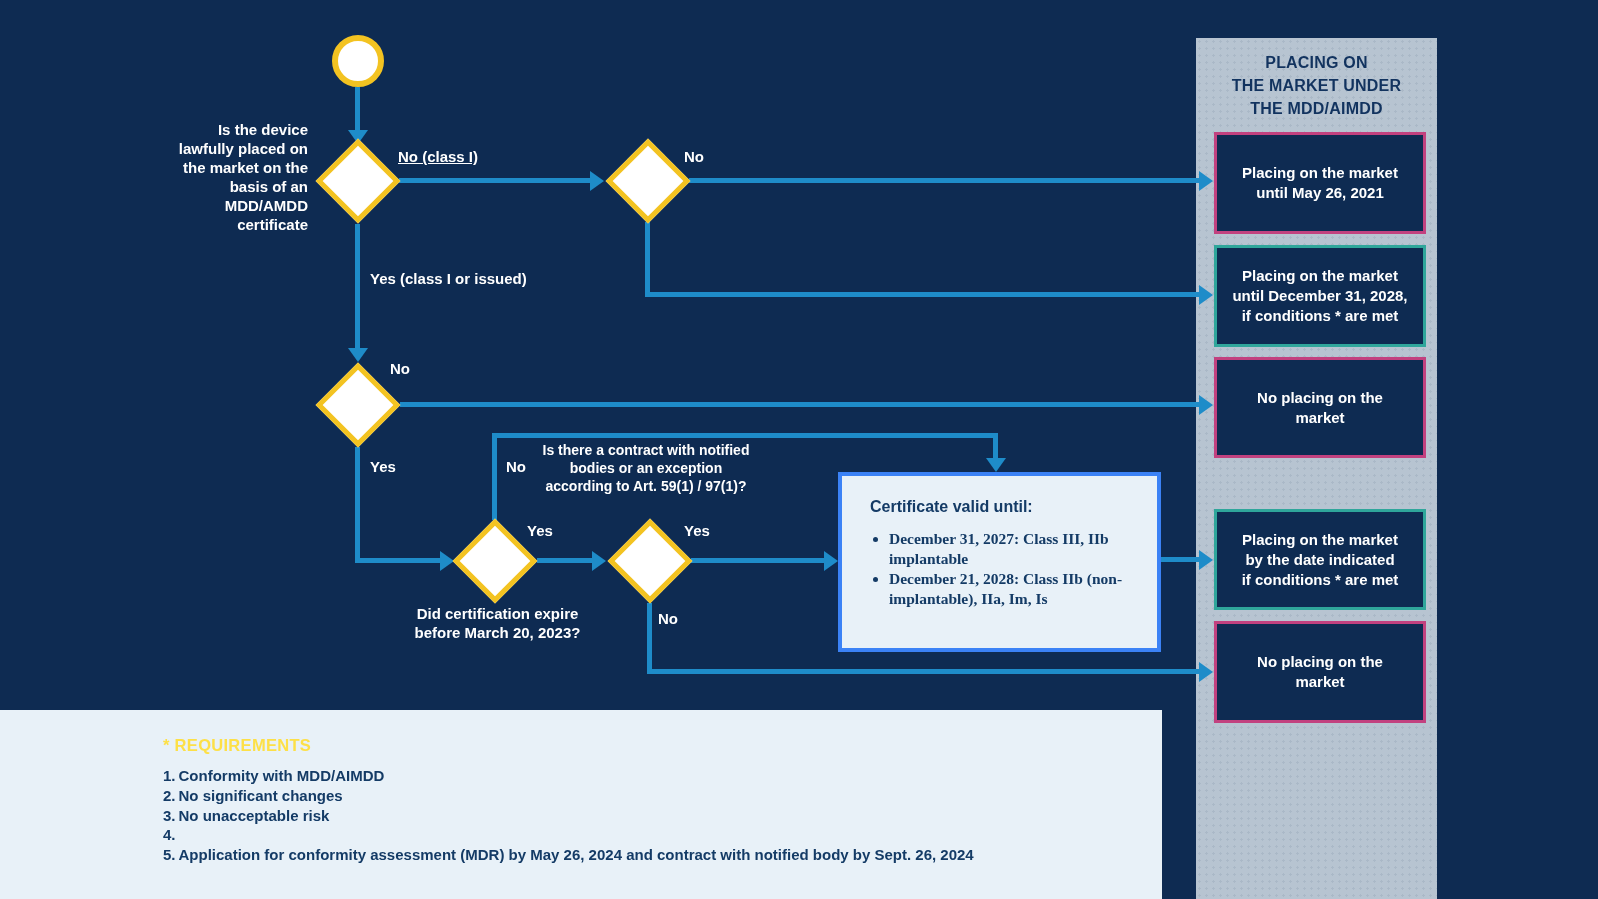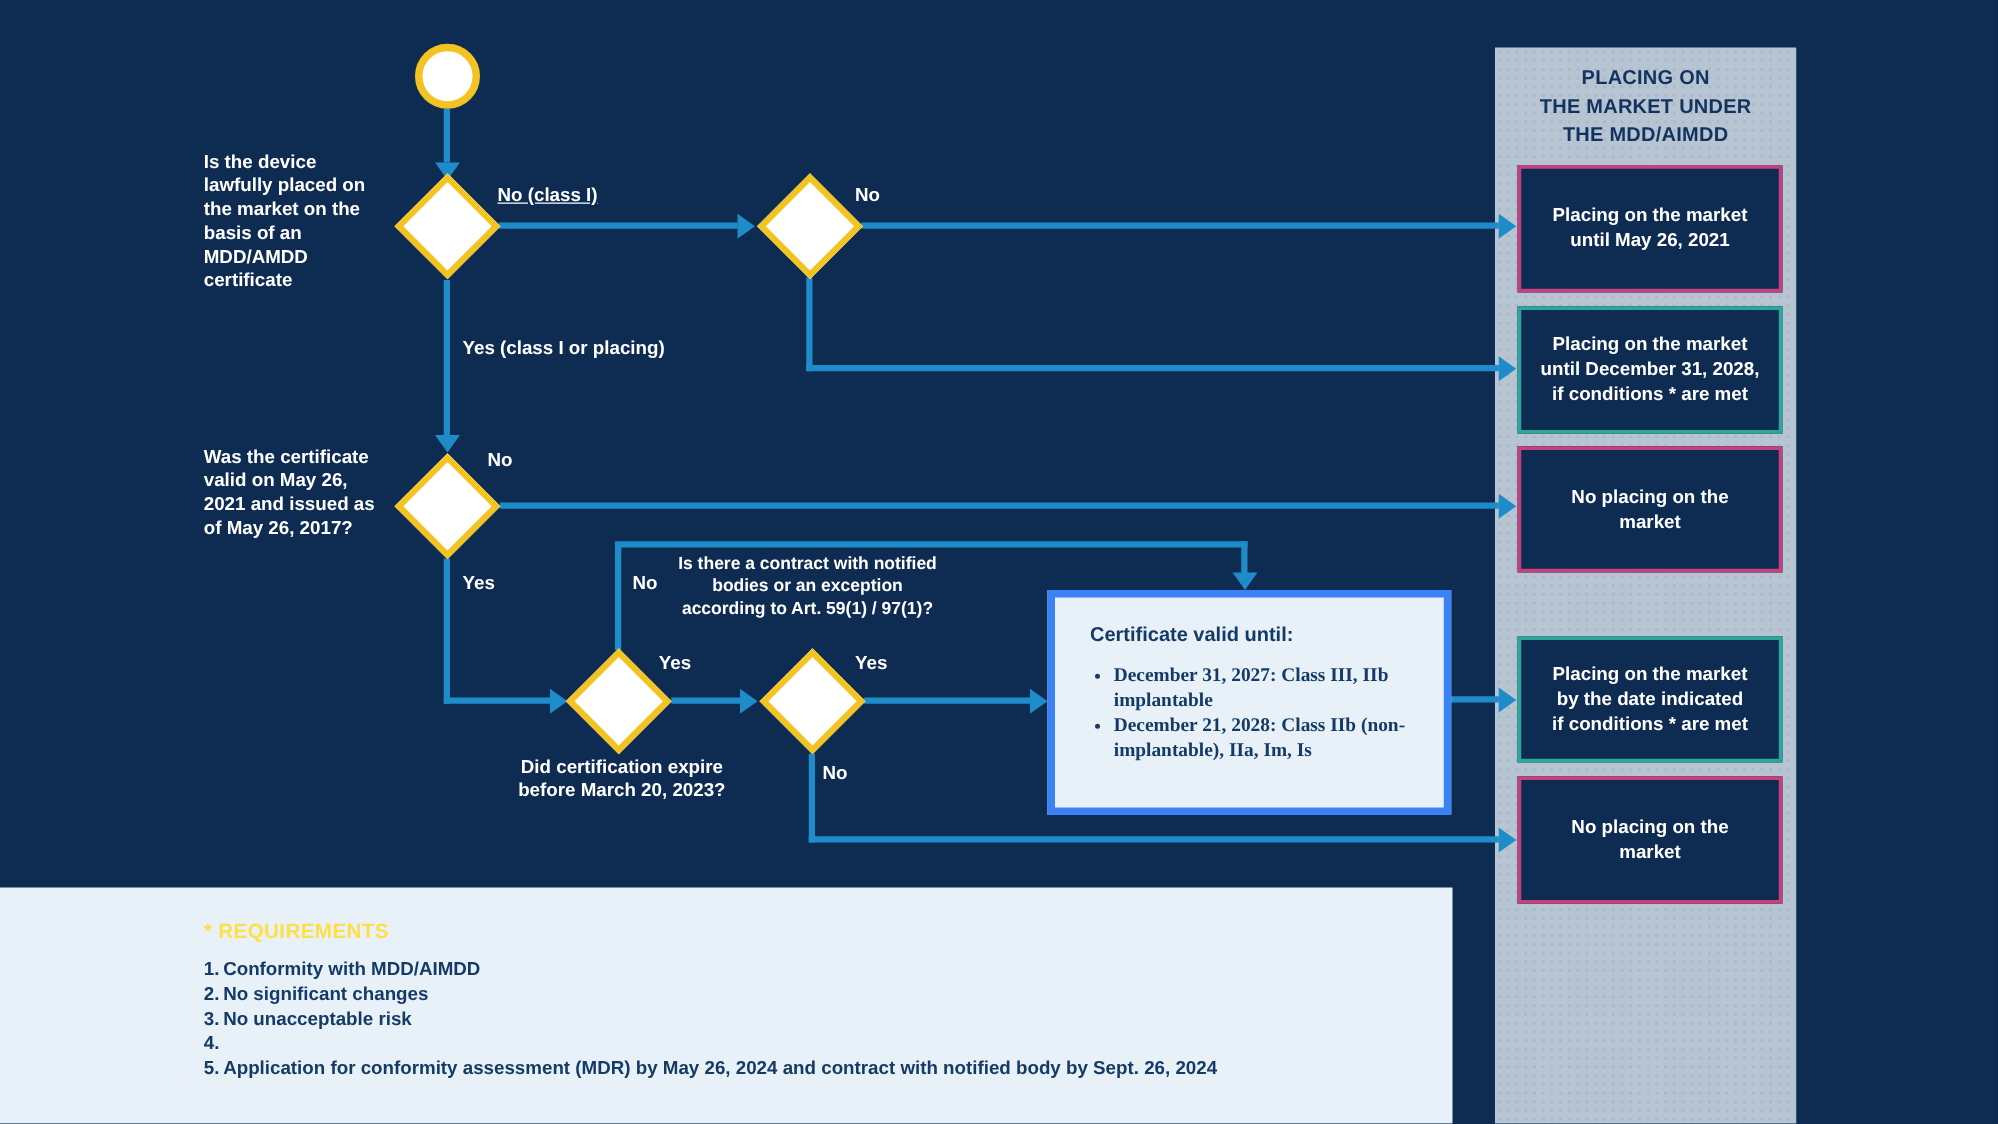--- a/index.html
+++ b/index.html
@@ -30,21 +30,21 @@
            font-size:15px;line-height:20px;white-space:pre-line;}
   .pink{border:3px solid #c2417f;}
   .teal{border:3px solid #2fa69b;}
   .ob1{top:132px;height:102px;}
   .ob2{top:245px;height:102px;}
   .ob3{top:357px;height:101px;}
   .ob4{top:509px;height:101px;}
   .ob5{top:621px;height:102px;}
   
   .certbox{position:absolute;left:838px;top:472px;width:323px;height:180px;background:#e8f1f8;
-           border:6px solid #3b82f6;box-sizing:border-box;color:#143b66;}
+           border:4px solid #3b82f6;box-sizing:border-box;color:#143b66;}
   .certbox .title{margin:22px 0 13px 28px;font-size:16px;}
   .certbox ul{margin:0 12px 0 30px;padding-left:17px;font-size:15.5px;line-height:20px;}
   .certbox li{margin-bottom:0;font-family:Liberation Serif, serif;}
   
   .panel{position:absolute;left:0;top:710px;width:1162px;height:189px;background:#e8f1f8;}
   .req-title{position:absolute;left:163px;top:736px;color:#fde047;font-size:16.5px;letter-spacing:.3px;}
   .req-list{position:absolute;left:163px;top:766px;color:#143b66;font-size:15px;line-height:19.8px;}
   .req-item{display:flex;}
   .req-item .num{margin-right:3px;}
 </style>
@@ -141,39 +141,35 @@
   <div class="diamond" style="left:620px;top:531px;"></div>
 
   <div class="certbox">
     <div class="title">Certificate valid until:</div>
     <ul>
       <li>December 31, 2027: Class III, IIb implantable</li>
       <li>December 21, 2028: Class IIb (non-implantable), IIa, Im, Is</li>
     </ul>
   </div>
 
-  <div class="lbl" style="left:163px;top:120px;width:145px;">Is the device
+  <div class="lbl" style="left:163px;top:120px;width:145px;text-align:right;">Is the device
 lawfully placed on
 the market on the
 basis of an
 MDD/AMDD
 certificate</div>
-  <div class="lbl" style="left:163px;top:356px;width:150px;">Was the certificate
-valid on May 26,
-2021 and issued as
-of May 26, 2017?</div>
   <div class="lbl ctr" style="left:405px;top:604px;width:185px;">Did certification expire
 before March 20, 2023?</div>
   <div class="lbl ctr q5" style="left:516px;top:441px;width:260px;">Is there a contract with notified
 bodies or an exception
 according to Art. 59(1) / 97(1)?</div>
 
   <div class="lbl" style="left:398px;top:147px;text-decoration:underline;">No (class I)</div>
   <div class="lbl" style="left:684px;top:147px;">No</div>
-  <div class="lbl" style="left:370px;top:269px;">Yes (class I or placing)</div>
+  <div class="lbl" style="left:370px;top:269px;">Yes (class I or issued)</div>
   <div class="lbl" style="left:390px;top:359px;">No</div>
   <div class="lbl" style="left:370px;top:457px;">Yes</div>
   <div class="lbl" style="left:506px;top:457px;">No</div>
   <div class="lbl" style="left:527px;top:521px;">Yes</div>
   <div class="lbl" style="left:684px;top:521px;">Yes</div>
   <div class="lbl" style="left:658px;top:609px;">No</div>
 
 </div>
 
 </body></html>

